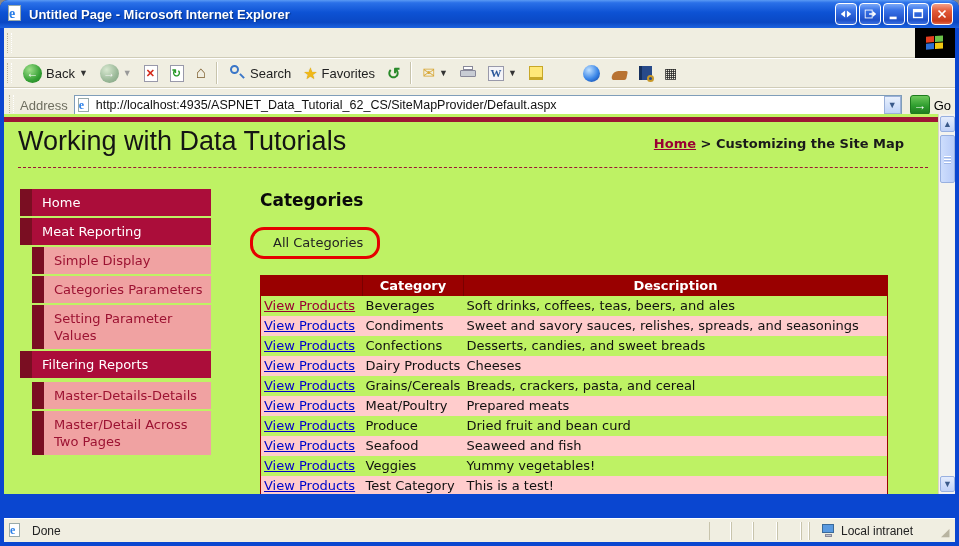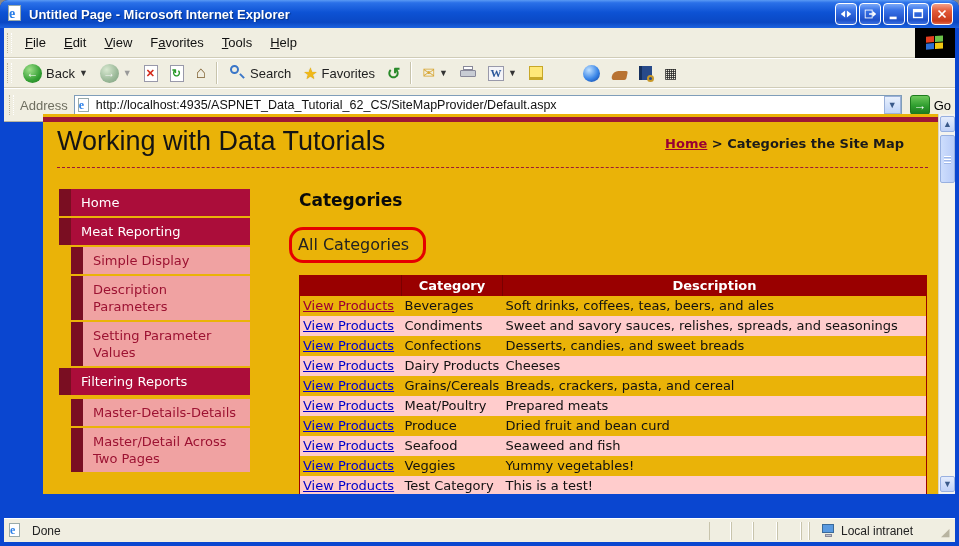--- a/index.html
+++ b/index.html
@@ -75,41 +75,41 @@
   .addr-ico{width:15px;height:15px;position:relative;margin-right:4px;flex:0 0 auto;}
   .addr-ico .page{position:absolute;left:1px;top:0;width:11px;height:14px;background:#fff;border:1px solid #9aa;}
   .addr-ico .e{position:absolute;left:2px;top:0;font:bold 12px "Liberation Serif",serif;color:#2a7fe8;}
   .addr-url{font-size:12.5px;color:#111;white-space:nowrap;overflow:hidden;flex:1 1 auto;}
   .combo-btn{width:17px;height:18px;background:linear-gradient(180deg,#e8f0fc,#c0d4f8);border:1px solid #9ab0d8;
     display:flex;align-items:center;justify-content:center;font-size:9px;color:#3a5a8a;flex:0 0 auto;}
   .go-btn{display:flex;align-items:center;gap:4px;margin-left:8px;flex:0 0 auto;}
   .go-sq{width:20px;height:20px;border-radius:3px;border:1px solid #1d7a1d;color:#fff;font-weight:bold;
     background:linear-gradient(180deg,#6cc85a,#2f9e2f 55%,#1d7a1d);display:flex;align-items:center;justify-content:center;}
   
-  .content{position:absolute;left:4px;right:4px;top:114px;height:380px;background:#eab308;margin-left:39px;}
+  .content{position:absolute;left:4px;right:4px;top:114px;height:380px;background:#bef264;}
   .page{position:absolute;left:0;top:0;right:17px;bottom:0;overflow:hidden;
     font-family:"DejaVu Sans",sans-serif;font-size:13px;color:#111;}
   .redbar{position:absolute;left:0;top:3px;width:100%;height:5px;background:#9d1635;}
   .page h1{position:absolute;left:14px;top:12px;font-family:"Liberation Sans",sans-serif;
     font-size:27px;font-weight:400;color:#141414;letter-spacing:0;}
   .breadcrumb{position:absolute;top:22px;right:34px;font-weight:bold;font-size:13px;color:#1a1a1a;white-space:nowrap;}
   .breadcrumb a{color:var(--link-visited);text-decoration:underline;}
   .dashline{position:absolute;left:14px;right:10px;top:53px;border-top:1px dashed #9d1635;}
   
   .sidebar{position:absolute;left:16px;top:75px;width:191px;}
   .nav-row{display:flex;margin-bottom:2px;}
   .nav-indent{width:12px;flex:0 0 auto;}
   .nav-strip{width:12px;flex:0 0 auto;background:var(--strip);}
   .nav-label{flex:1 1 auto;padding:5px 8px 5px 10px;line-height:17px;}
   .nav-primary .nav-label{background:var(--crimson);color:#fff;}
   .nav-secondary .nav-label{background:var(--pink);color:var(--pink-text);}
   
   .main-heading{position:absolute;left:256px;top:76px;font-size:17px;font-weight:bold;color:#0a0a0a;}
   .anno-wrap{position:absolute;left:246px;top:113px;}
-  .anno{display:inline-block;border:3px solid var(--anno-red);border-radius:14px;padding:5px 14px 6px 6px;font-size:16px;color:#222;}
+  .anno{display:inline-block;border:3px solid var(--anno-red);border-radius:14px;padding:5px 14px 6px 20px;font-size:13px;color:#222;}
   
   .cat-table{position:absolute;left:256px;top:161px;border-collapse:collapse;
     font-size:13px;border:1px solid var(--tbl-header);}
   .cat-table th{background:var(--tbl-header);color:#fff;font-weight:bold;text-align:center;
     height:20px;padding:0 4px;border-left:1px solid #7a0000;}
   .cat-table th:first-child{border-left:none;}
   .cat-table td{height:20px;padding:1px 3px;white-space:nowrap;overflow:hidden;}
   .cat-table .c0{width:102px;} .cat-table .c1{width:101px;} .cat-table .c2{width:424px;}
   .cat-table tr.alt td{background:var(--row-pink);}
   .cat-table a{color:var(--link-blue);text-decoration:underline;}
@@ -174,21 +174,20 @@
       <div class="winbtn close">
         <svg width="14" height="14" viewBox="0 0 16 16">
             <path d="M4 4l8 8M12 4l-8 8" stroke="#fff" stroke-width="2"></path>
           </svg>
       </div>
     </div>
   </div>
 
   <div class="menubar">
     <span class="grip"></span>
-    <span id="menu-items"><span class="menu-item"><u>F</u>ile</span><span class="menu-item"><u>E</u>dit</span><span class="menu-item"><u>V</u>iew</span><span class="menu-item">F<u>a</u>vorites</span><span class="menu-item"><u>T</u>ools</span><span class="menu-item"><u>H</u>elp</span></span>
     <div class="brand-block">
       <span class="winflag">
           <i class="r"></i>
           <i class="g"></i>
           <i class="b"></i>
           <i class="y"></i>
         </span>
     </div>
   </div>
 
@@ -287,42 +286,42 @@
     </span>
   </div>
 
   <div class="content">
     <div class="page">
       <div class="redbar"></div>
       <h1>Working with Data Tutorials</h1>
       <div class="breadcrumb">
         <a href="#">Home</a>
         <span>&gt;</span>
-        <span>Categories the Site Map</span>
+        <span>Customizing the Site Map</span>
       </div>
       <div class="dashline"></div>
 
       <div class="sidebar" id="sidebar">
           <div class="nav-row nav-primary">
             <span class="nav-strip"></span>
             <div class="nav-label">Home</div>
           </div>
           <div class="nav-row nav-primary">
             <span class="nav-strip"></span>
             <div class="nav-label">Meat Reporting</div>
           </div>
           <div class="nav-row nav-secondary">
             <span class="nav-indent"></span>
             <span class="nav-strip"></span>
             <div class="nav-label">Simple Display</div>
           </div>
           <div class="nav-row nav-secondary">
             <span class="nav-indent"></span>
             <span class="nav-strip"></span>
-            <div class="nav-label">Description Parameters</div>
+            <div class="nav-label">Categories Parameters</div>
           </div>
           <div class="nav-row nav-secondary">
             <span class="nav-indent"></span>
             <span class="nav-strip"></span>
             <div class="nav-label">Setting Parameter Values</div>
           </div>
           <div class="nav-row nav-primary">
             <span class="nav-strip"></span>
             <div class="nav-label">Filtering Reports</div>
           </div>

